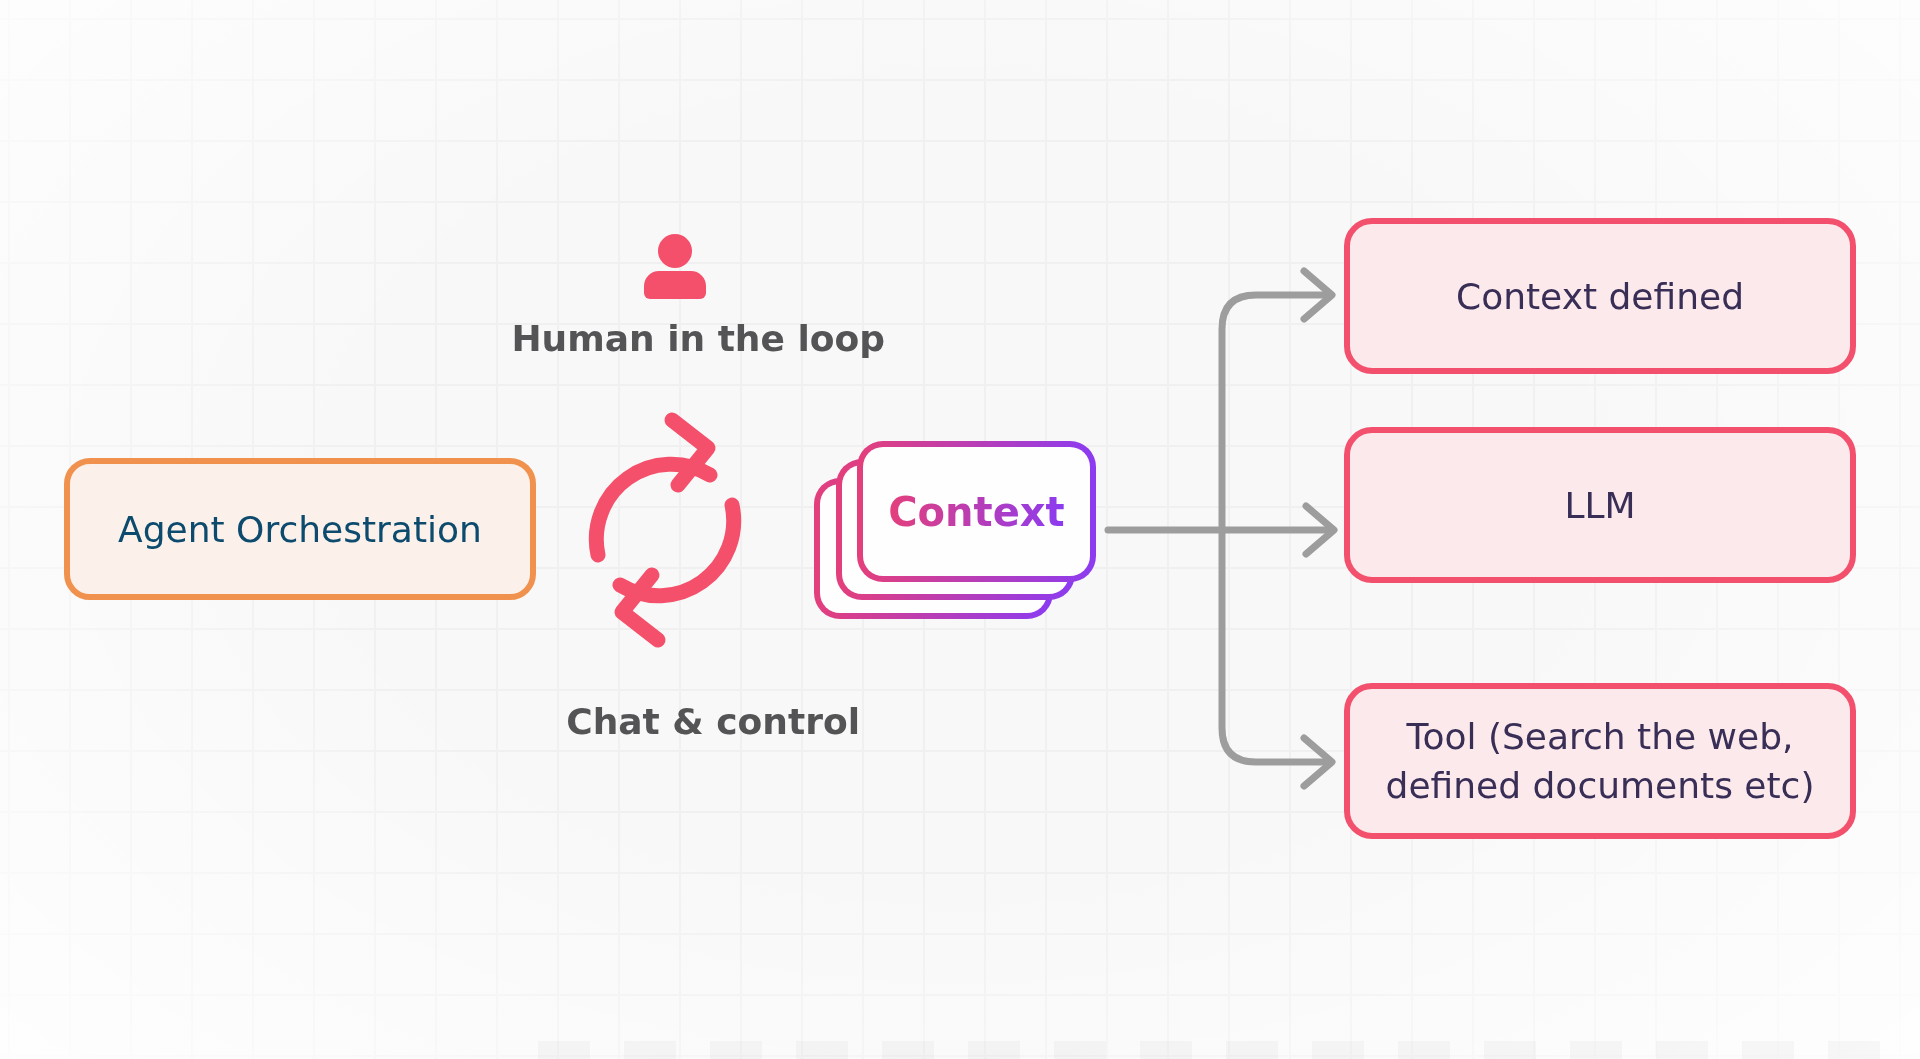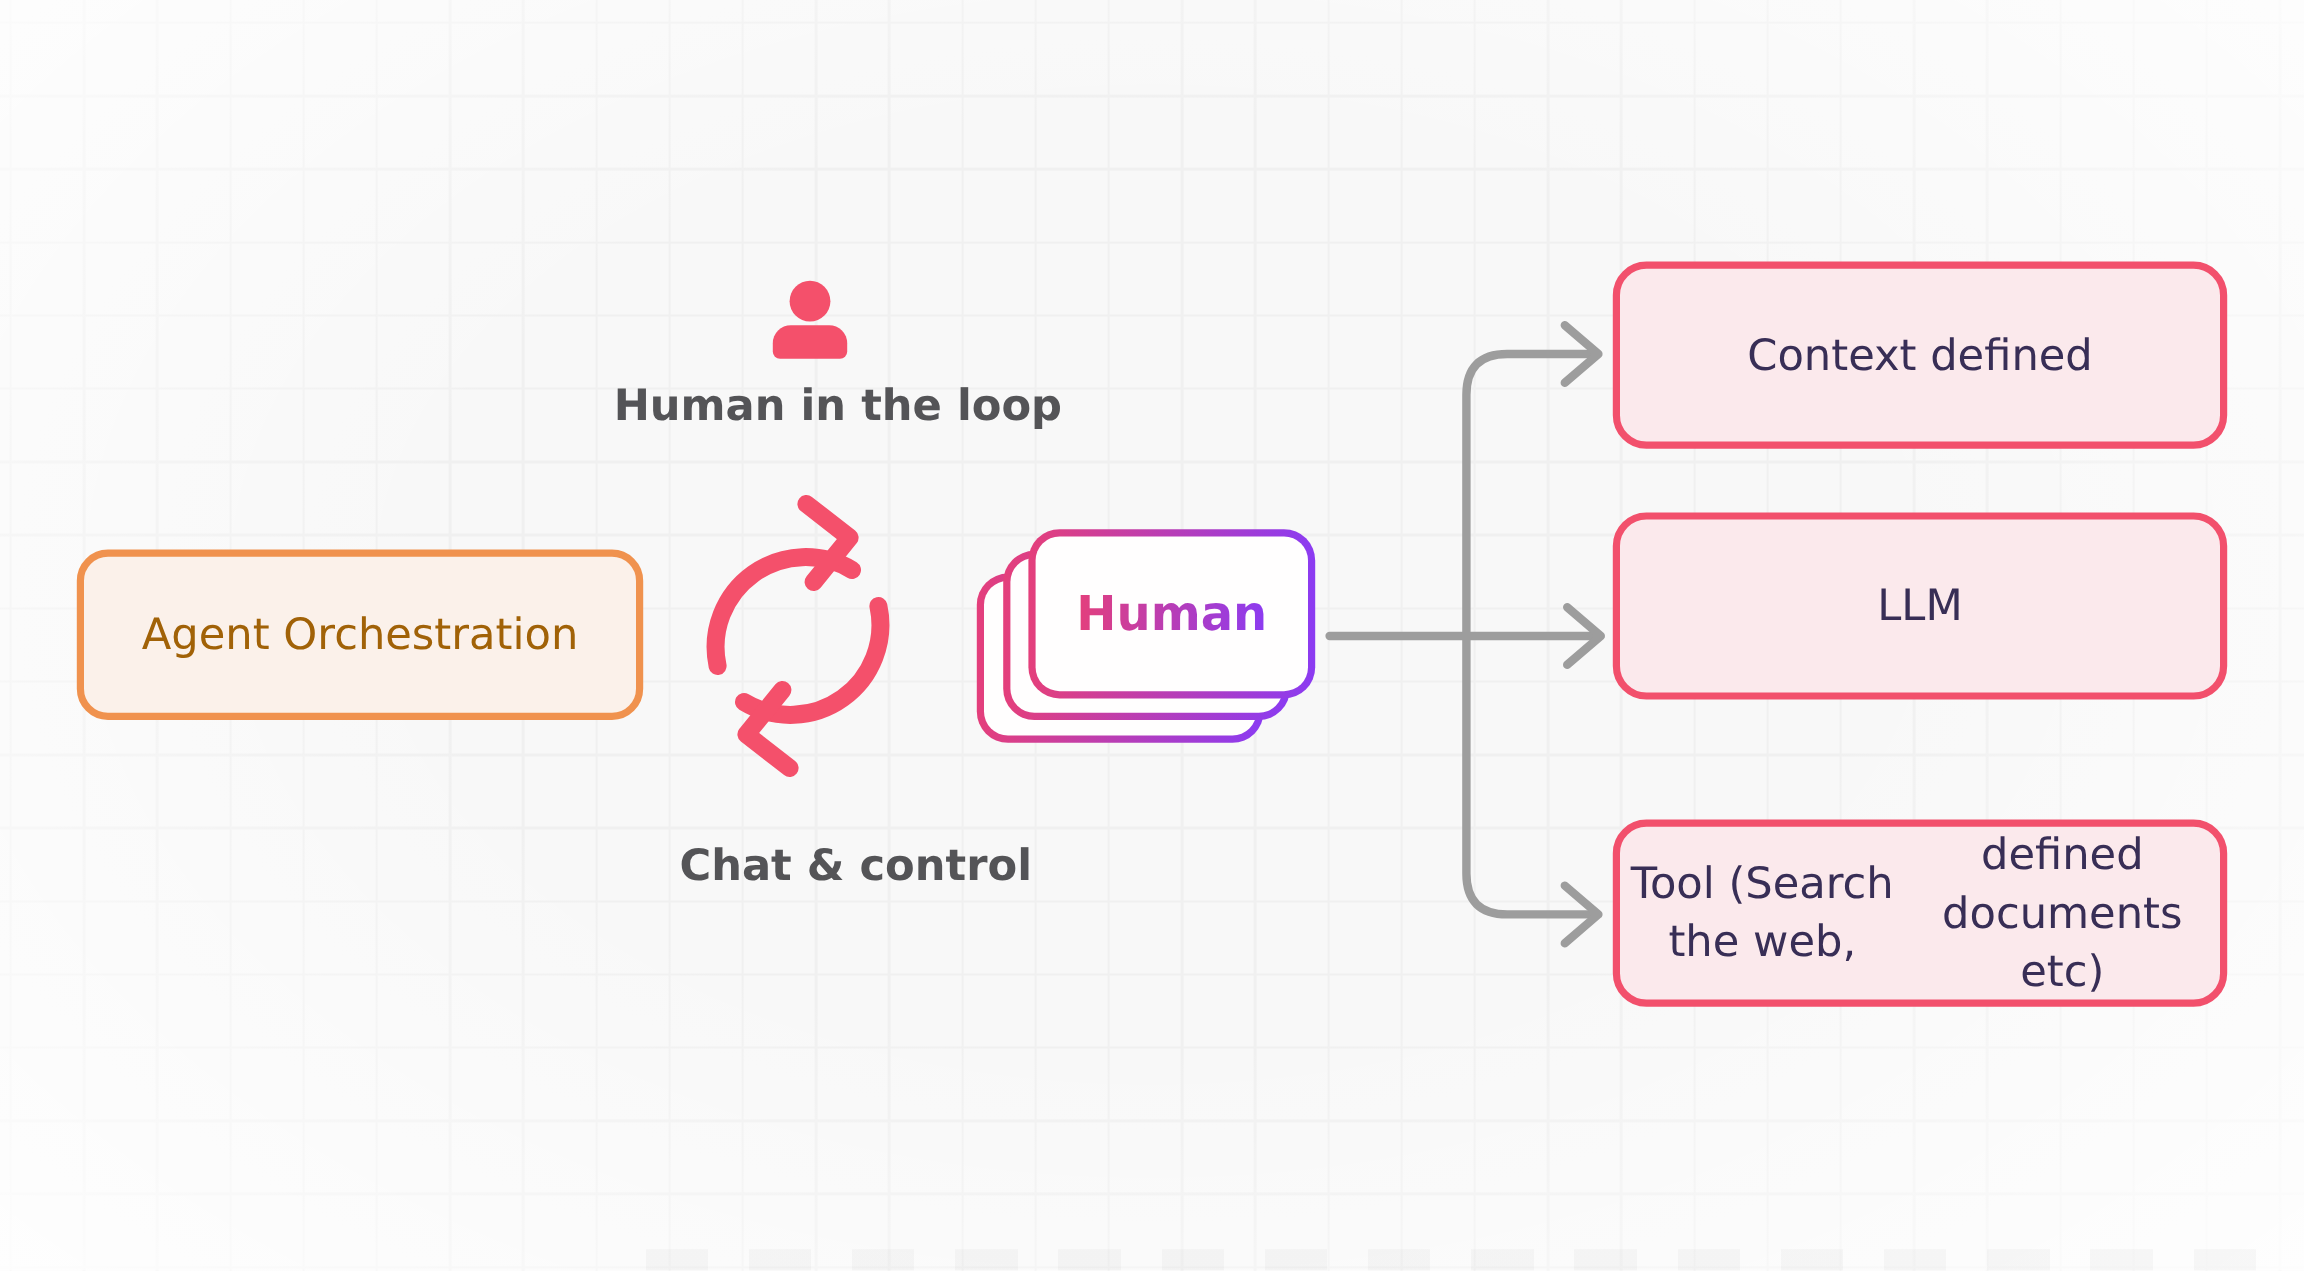--- a/index.html
+++ b/index.html
@@ -12,21 +12,21 @@
       repeating-linear-gradient(to right, #F0F0F0 0 2px, transparent 2px 61px),
       repeating-linear-gradient(to bottom, #F0F0F0 0 2px, transparent 2px 61px);
     background-position:0 0, 8px 0, 0 18px;
   }
   .abs{position:absolute;}
   
   .orch-box{
     left:64px;top:458px;width:472px;height:142px;
     background:#FBF1EA;border:6px solid #F0924E;border-radius:26px;
     box-sizing:border-box;display:flex;align-items:center;justify-content:center;
-    font-size:36px;font-weight:500;color:#a16207;z-index:2;
+    font-size:36px;font-weight:500;color:#0c4a6e;z-index:2;
   }
   
   .person-head{left:658px;top:234px;width:34px;height:34px;border-radius:50%;background:#F4506B;}
   .person-body{left:644px;top:271px;width:62px;height:28px;border-radius:15px 15px 6px 6px;background:#F4506B;}
   
   .label-gray{
     width:420px;text-align:right;font-size:36px;font-weight:600;color:#545457;line-height:42px;
   }
   .human-label{left:465px;top:318px;}
   .chat-label{left:440px;top:701px;}
@@ -50,21 +50,21 @@
   @supports ((-webkit-background-clip:text) or (background-clip:text)){
     .agents-label{color:transparent;}
   }
   
   .connector-svg{left:0;top:0;z-index:1;}
   .connector-svg path{stroke:#9D9D9D;stroke-width:7;fill:none;stroke-linecap:round;stroke-linejoin:round;}
   
   .output-box{
     left:1344px;width:512px;height:156px;
     background:#FBE9EC;border:6px solid #F2506C;border-radius:28px;
-    box-sizing:border-box;display:flex;flex-direction:row;align-items:center;justify-content:center;
+    box-sizing:border-box;display:flex;flex-direction:column;align-items:center;justify-content:center;
     font-size:36px;font-weight:500;color:#382E56;line-height:49px;z-index:2;text-align:center;
   }
   .output-box span:empty{display:none;}
   .out-1{top:218px;}
   .out-2{top:427px;}
   .out-3{top:683px;}
   
   .bottom-strip{
     left:538px;top:1041px;width:1350px;height:18px;
     background:repeating-linear-gradient(90deg, rgba(0,0,0,0.028) 0 52px, transparent 52px 86px);
@@ -97,21 +97,21 @@
   <div class="abs label-gray chat-label">Chat &amp; control</div>
 
   <div class="abs card card-3">
     <div class="card-inner"></div>
   </div>
   <div class="abs card card-2">
     <div class="card-inner"></div>
   </div>
   <div class="abs card card-1">
     <div class="card-inner">
-      <span class="agents-label">Human</span>
+      <span class="agents-label">Context</span>
     </div>
   </div>
 
   <svg class="abs connector-svg" width="1920" height="1059" viewBox="0 0 1920 1059">
     <path d="M 1108 530 H 1326"></path>
     <path d="M 1306 506 L 1334 530 L 1306 554"></path>
     <path d="M 1326 295 H 1256 Q 1222 295 1222 329 V 728 Q 1222 762 1256 762 H 1326"></path>
     <path d="M 1304 271 L 1332 295 L 1304 319"></path>
     <path d="M 1304 738 L 1332 762 L 1304 786"></path>
   </svg>

